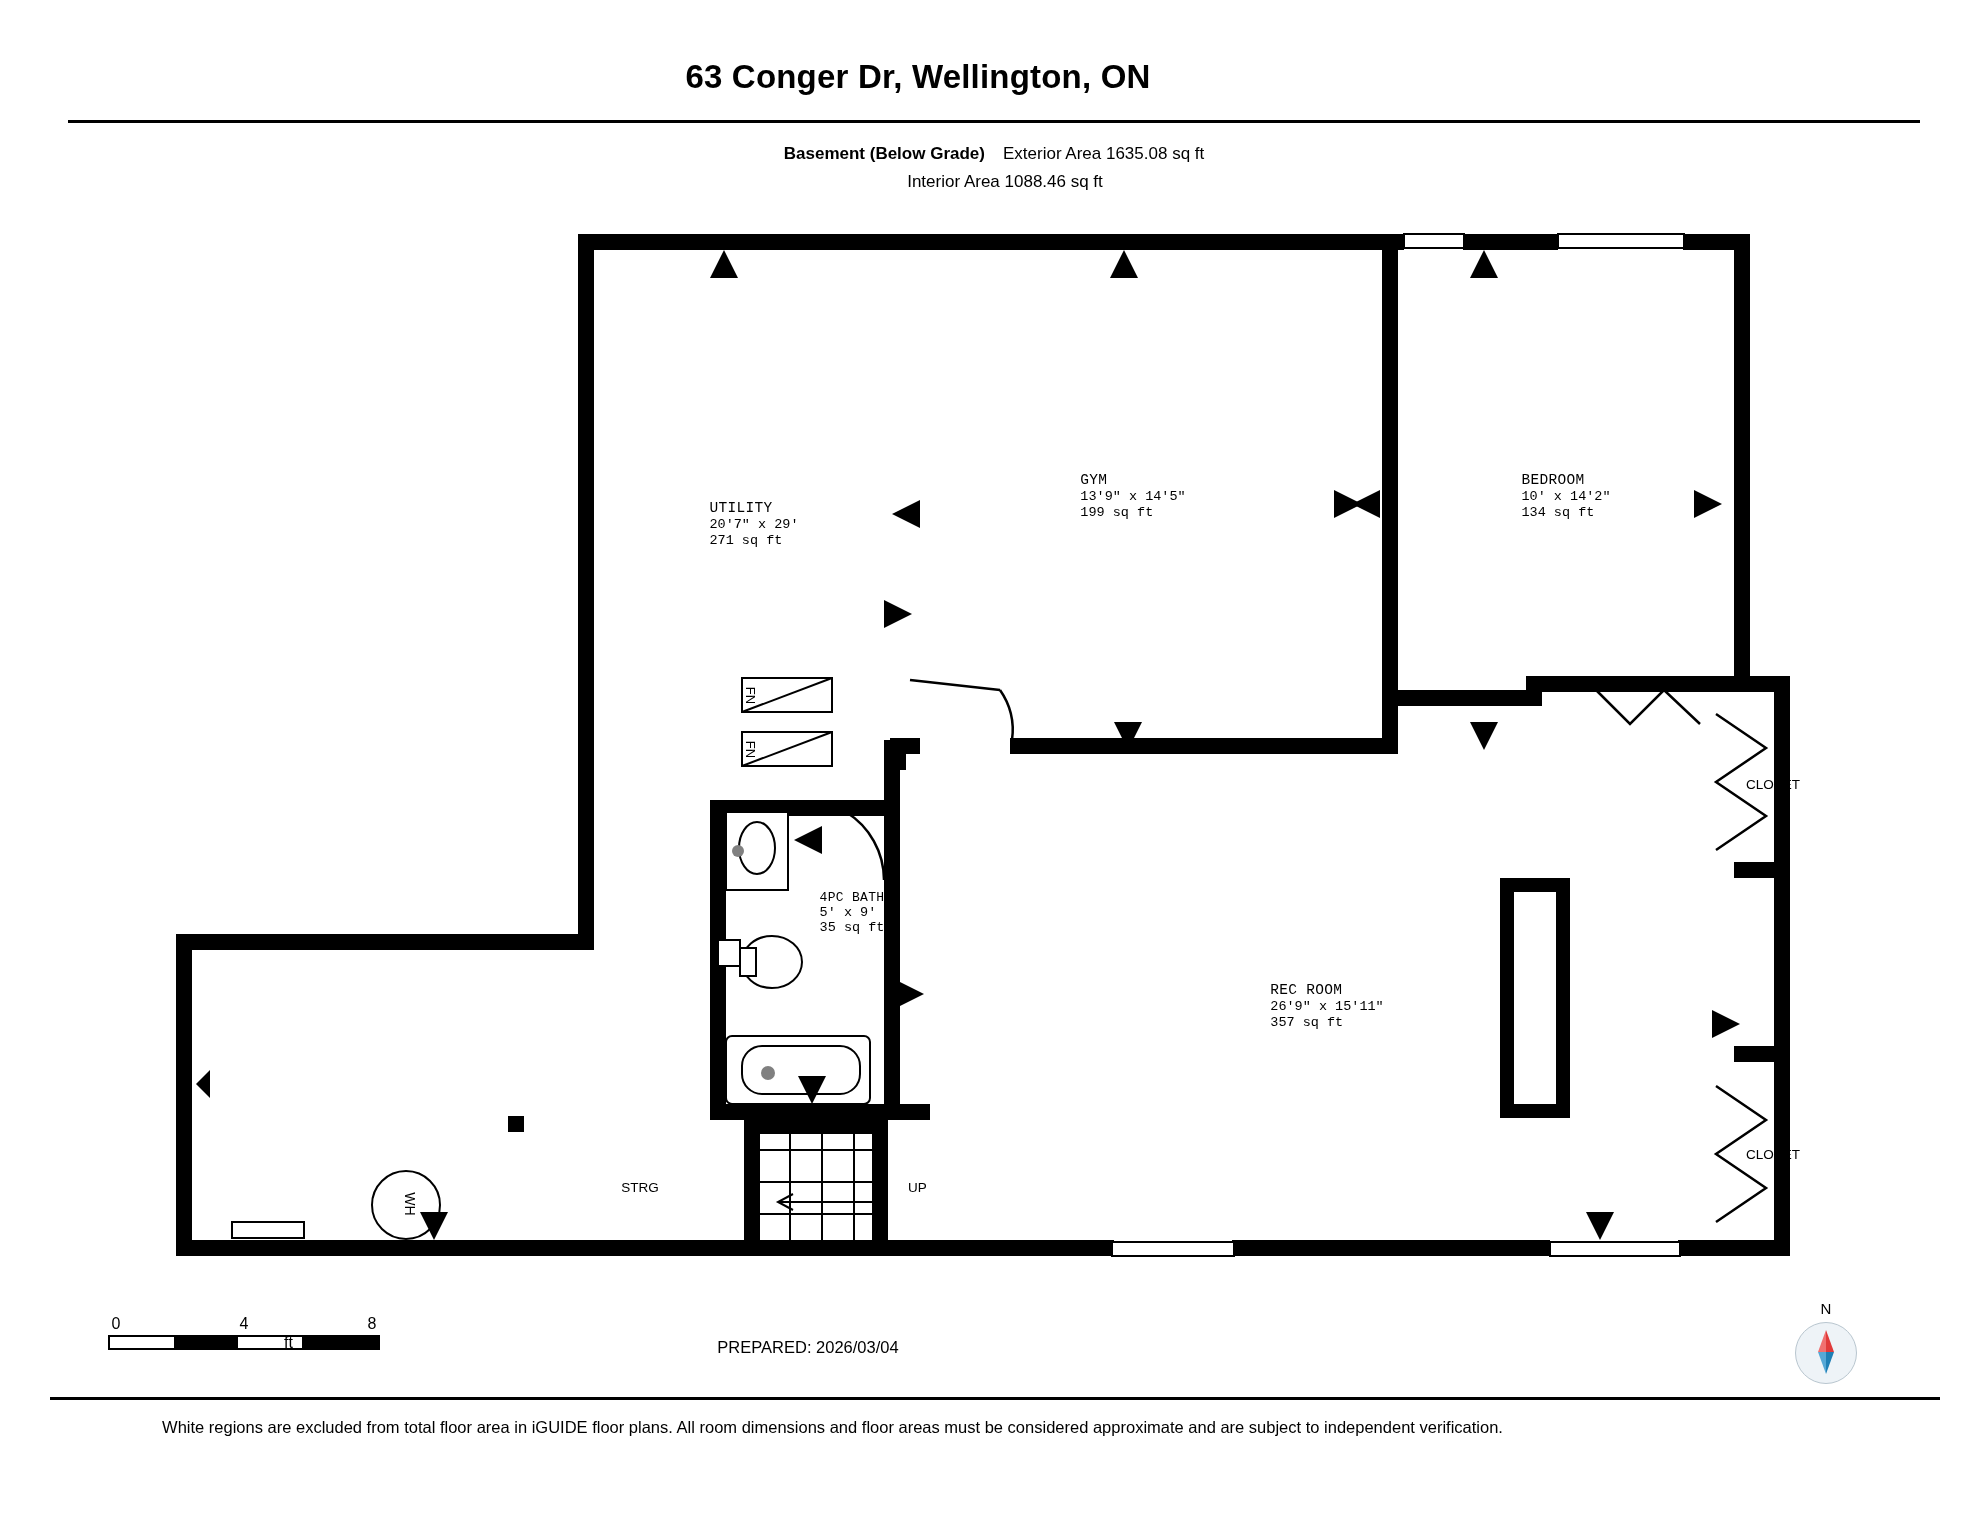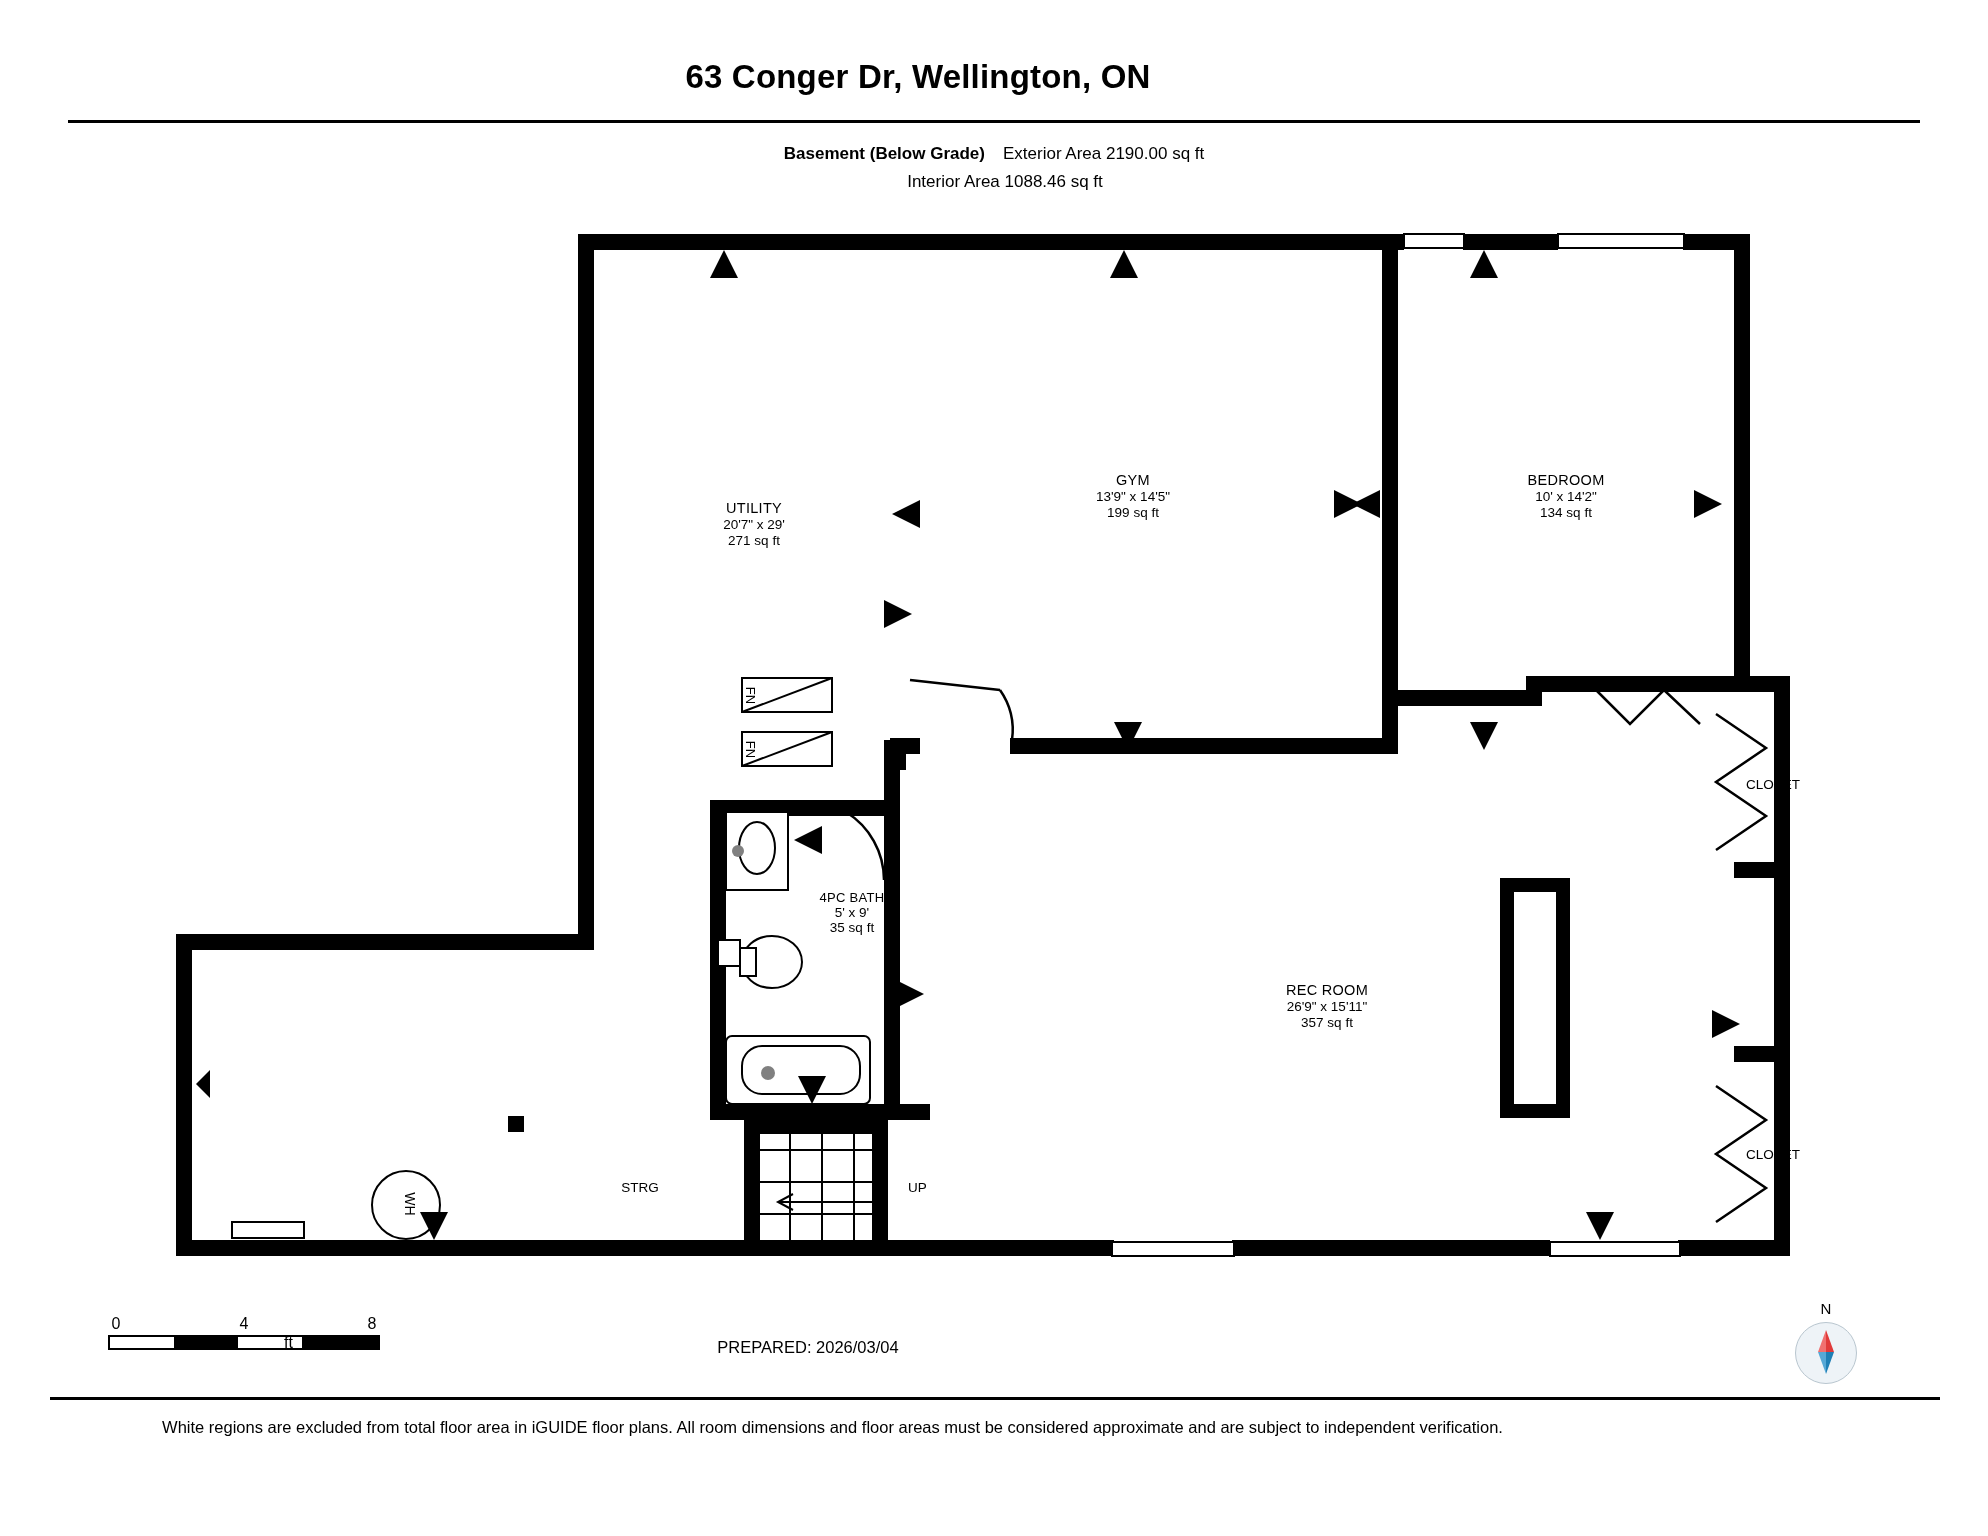--- a/index.html
+++ b/index.html
@@ -61,25 +61,26 @@
   
   #plan {
     position: absolute;
     top: 0;
     left: 0;
   }
 
   
   .room-label {
     position: absolute;
-    text-align: center;
+    text-align: left;
     font-size: 14.5px;
     line-height: 16.5px;
     white-space: nowrap;
     transform: translate(-50%, 0);
+    font-family: Liberation Mono, monospace;
   }
   .room-label .nm { letter-spacing: 0.3px; }
   .room-label .dim { font-size: 13.5px; }
   .room-label .area { font-size: 13.5px; }
   .small-label {
     position: absolute;
     font-size: 13.5px;
     white-space: nowrap;
     transform: translate(-50%, 0);
     text-align: center;
@@ -182,21 +183,21 @@
 </style>
 </head>
 <body>
 
 <div class="title">63 Conger Dr, Wellington, ON</div>
 <div class="title-rule"></div>
 
 <div class="meta">
   <div class="meta-row">
     <span class="meta-label">Basement (Below Grade)</span>
-    <span>Exterior Area 2190.00 sq ft</span>
+    <span>Exterior Area 1635.08 sq ft</span>
   </div>
   <div class="meta-sub">
     <span>Interior Area 1088.46 sq ft</span>
   </div>
 </div>
 
 <svg id="plan" width="1988" height="1536" viewBox="0 0 1988 1536">
   <g fill="#000" stroke="none">
 
     <rect x="578" y="234" width="820" height="16"></rect>

